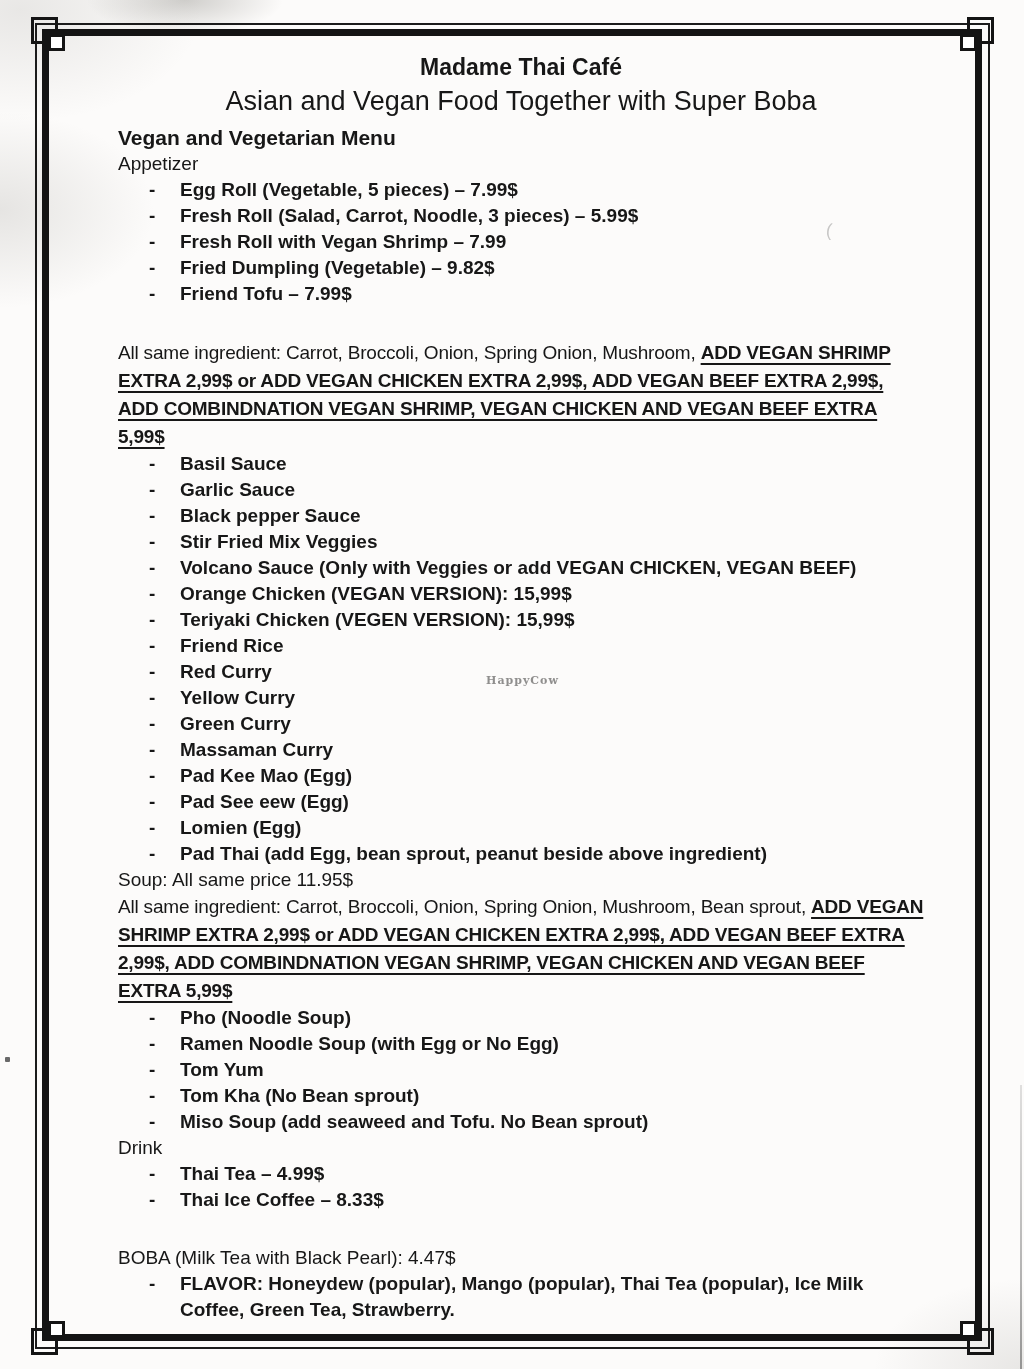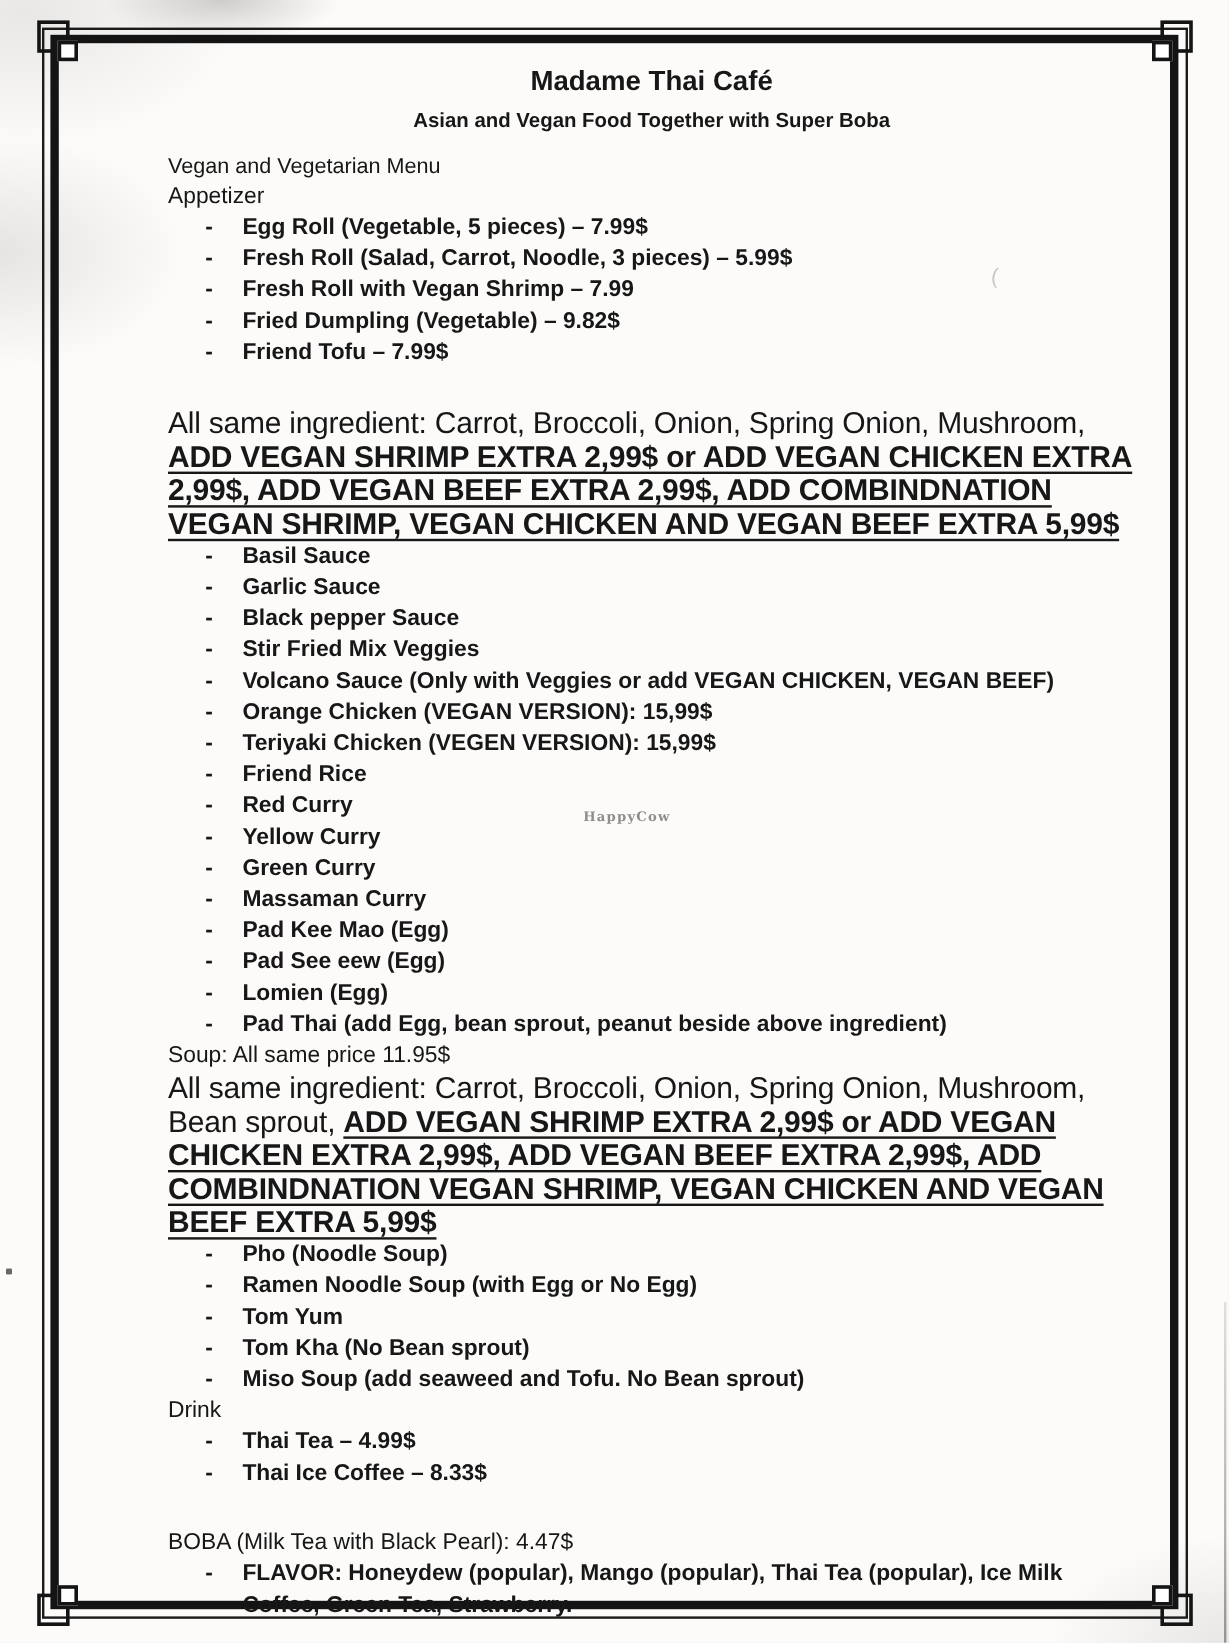--- a/index.html
+++ b/index.html
@@ -45,35 +45,34 @@
   .corner.tr::after { left:-10px; bottom:-10px; }
   .corner.bl { left:31px; bottom:14px; }
   .corner.bl::after { right:-10px; top:-10px; }
   .corner.br { right:30px; bottom:14px; }
   .corner.br::after { left:-10px; top:-10px; }
 
   
   .content {
     position:absolute; left:118px; top:52px; width:806px;
     color:#171717;
-    margin-left:22px;
   }
   .doc-title {
     text-align:center; font-size:23px; line-height:31px; font-weight:bold;
   }
   .doc-subtitle {
-    text-align:center; font-size:17px; line-height:36px; font-weight:bold;
+    text-align:center; font-size:27px; line-height:36px; font-weight:normal;
   }
   .menu-label {
-    font-size:18px; line-height:26px; font-weight:normal; margin-top:6px;
+    font-size:21px; line-height:26px; font-weight:bold; margin-top:6px;
   }
   .menu-section.gap-before { margin-top:32px; }
   .sec-heading { font-size:19px; line-height:26px; font-weight:normal; }
   .sec-note {
-    font-size:25px; line-height:28px; font-weight:normal;
+    font-size:19px; line-height:28px; font-weight:normal;
     letter-spacing:-0.2px;
   }
   .sec-note .note-em {
     font-weight:bold;
     text-decoration:underline;
     text-decoration-thickness:2px;
     text-underline-offset:4px;
   }
   ul.items { list-style:none; }
   li.item { display:flex; font-size:19px; line-height:26px; font-weight:bold; }

